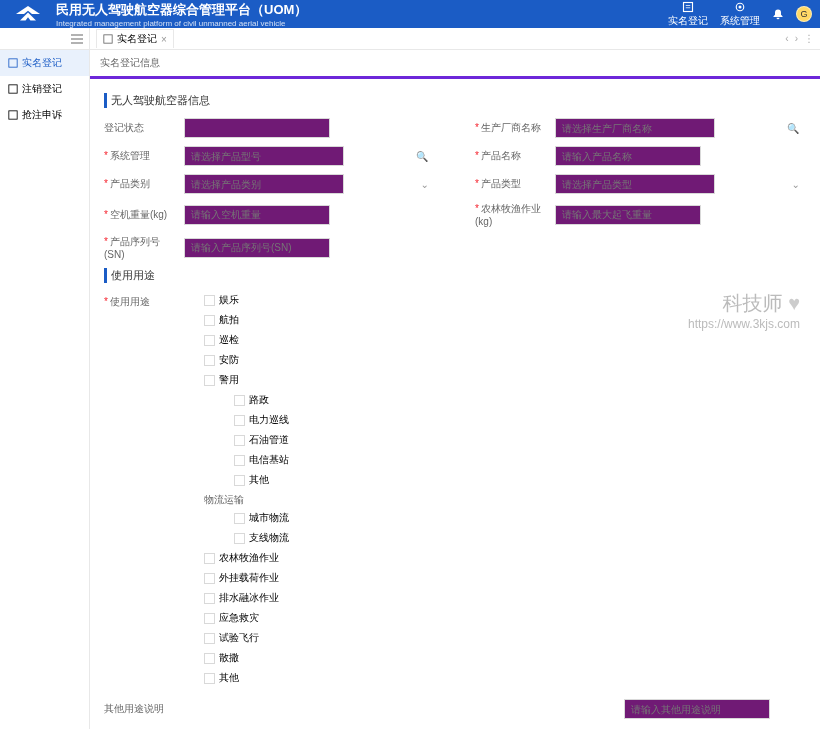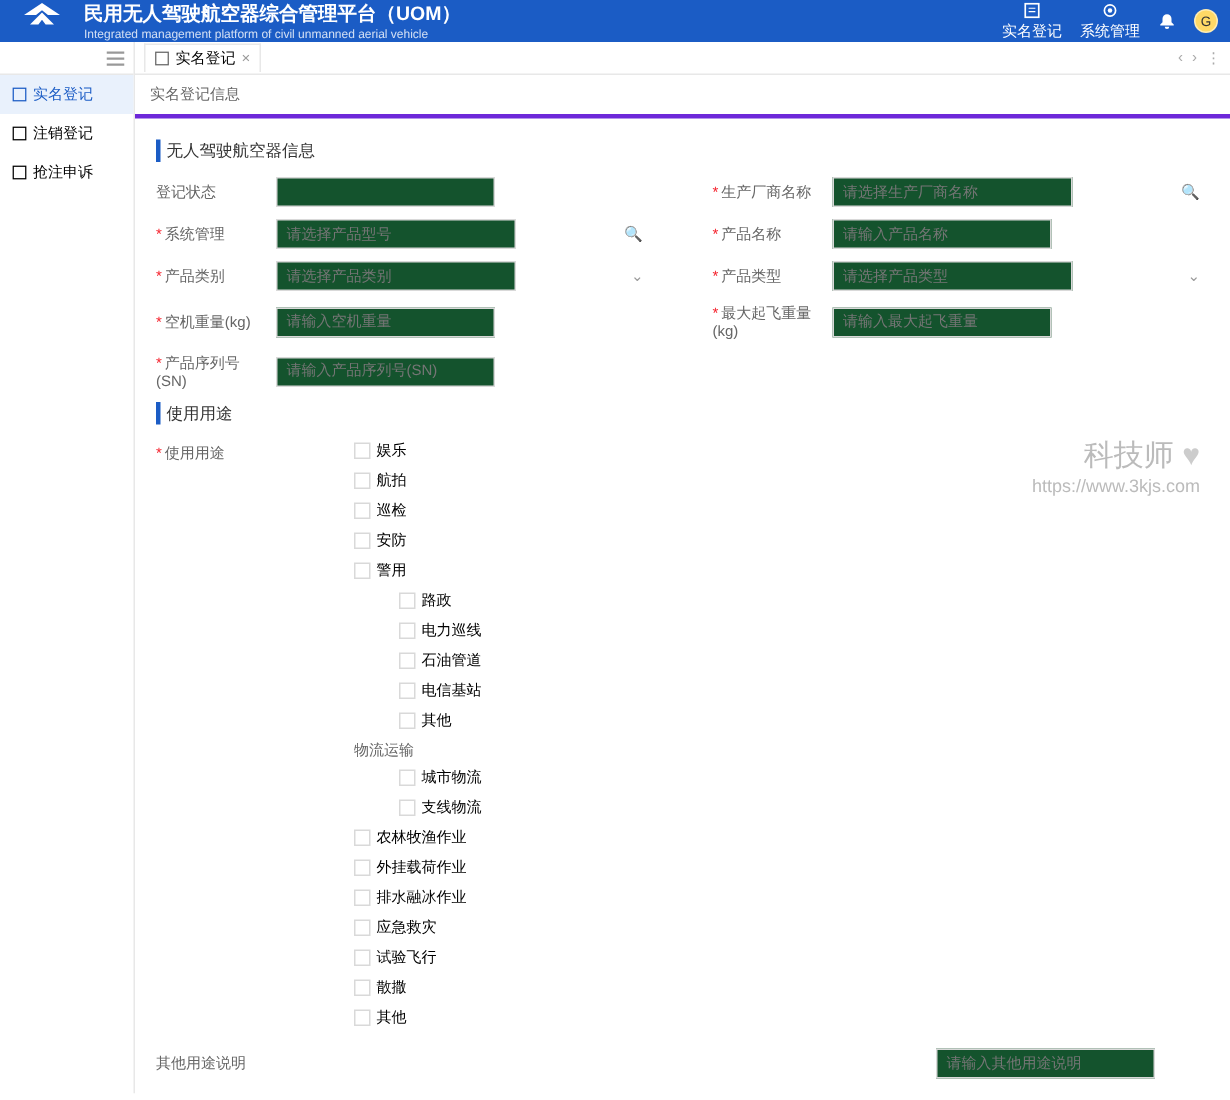--- a/index.html
+++ b/index.html
@@ -1,17 +1,17 @@
 <!DOCTYPE html>
 <html><head>
 <meta charset="utf-8">
 <style>
 * { margin: 0; padding: 0; box-sizing: border-box; }
 body { font-family: "Microsoft YaHei", Arial, sans-serif; font-size: 11px; background: #fff; width: 820px; }
-.header { background: #1b5cc5; color: #fff; height: 28px; display: flex; padding: 0 8px; }
+.header { background: #1b5cc5; color: #fff; height: 28px; display: flex; align-items: center; padding: 0 8px; }
 .header-logo { width: 40px; height: 20px; margin-right: 8px; }
 .header-title { font-size: 13px; font-weight: bold; }
 .header-sub { font-size: 8px; opacity: 0.8; display: block; }
 .header-right { margin-left: auto; display: flex; align-items: center; gap: 12px; font-size: 10px; }
 .header-icon { display: flex; flex-direction: column; align-items: center; gap: 1px; cursor: pointer; }
 .header-icon svg { width: 12px; height: 12px; }
 .avatar { width: 16px; height: 16px; border-radius: 50%; background: #ffd966; display: flex; align-items: center; justify-content: center; font-size: 9px; color: #333; border: 1px solid rgba(255,255,255,0.5); }
 
 .layout { display: flex; }
 .sidebar { width: 90px; border-right: 1px solid #e8e8e8; }
@@ -28,21 +28,21 @@
 .tabs-nav span { cursor: pointer; padding: 0 2px; }
 .breadcrumb { padding: 6px 10px; font-size: 10px; color: #666; border-bottom: 3px solid #6d28d9; }
 
 .content { padding: 10px 14px; }
 .section-title { font-size: 11px; color: #333; border-left: 3px solid #1b5cc5; padding-left: 4px; margin: 4px 0 10px 0; font-weight: normal; }
 
 .form-row { display: flex; gap: 40px; margin-bottom: 8px; }
 .form-item { display: flex; align-items: center; flex: 1; }
 .form-label { width: 80px; text-align: left; font-size: 10px; color: #666; padding-right: 6px; flex-shrink: 0; }
 .required::before { content: "*"; color: #f5222d; margin-right: 2px; }
-.form-input { flex: 1; height: 20px; border: 1px solid #d9d9d9; background: #14532d; padding: 0 6px; font-size: 10px; color: #999; position: relative; }
+.form-input { flex: 1; height: 20px; border: 1px solid #d9d9d9; background: #701a75; padding: 0 6px; font-size: 10px; color: #999; position: relative; }
 .form-input.with-icon { padding-right: 20px; }
 .input-icon { position: absolute; right: 6px; top: 50%; transform: translateY(-50%); color: #999; font-size: 10px; pointer-events: none; }
 .form-input-wrap { flex: 1; position: relative; }
 .checkbox-row { display: flex; align-items: center; gap: 4px; margin-bottom: 6px; font-size: 10px; }
 .checkbox { width: 11px; height: 11px; border: 1px solid #d9d9d9; cursor: pointer; flex-shrink: 0; }
 .sub-group-title { font-size: 10px; color: #666; margin: 4px 0; }
 .sub-checks { margin-left: 30px; }
 
 .other-desc-row { display: flex; align-items: center; margin-top: 8px; }
 .other-desc-row .form-label { width: 520px; }
@@ -178,38 +178,38 @@
           </div>
         </div>
       </div>
 
       <div class="form-row">
         <div class="form-item">
           <div class="form-label required">空机重量(kg)</div>
           <div class="form-input-wrap"><input class="form-input" placeholder="请输入空机重量" style=""></div>
         </div>
         <div class="form-item">
-          <div class="form-label required">最大起飞重量(kg)</div>
+          <div class="form-label required">农林牧渔作业(kg)</div>
           <div class="form-input-wrap"><input class="form-input" placeholder="请输入最大起飞重量" style=""></div>
         </div>
       </div>
 
       <div class="form-row">
         <div class="form-item">
           <div class="form-label required">产品序列号(SN)</div>
           <div class="form-input-wrap"><input class="form-input" placeholder="请输入产品序列号(SN)" style=""></div>
         </div>
         <div class="form-item"></div>
       </div>
 
       <div class="section-title">使用用途</div>
 
       <div style="display:flex;">
         <div class="form-label required" style="width:100px;padding-top:2px;">使用用途</div>
-        <div style="flex:1;margin-left:32px;">
+        <div style="flex:1;">
           <div class="checkbox-row">
               <div class="checkbox"></div>
               <span>娱乐</span>
             </div>
           <div class="checkbox-row">
               <div class="checkbox"></div>
               <span>航拍</span>
             </div>
           <div class="checkbox-row">
               <div class="checkbox"></div>

